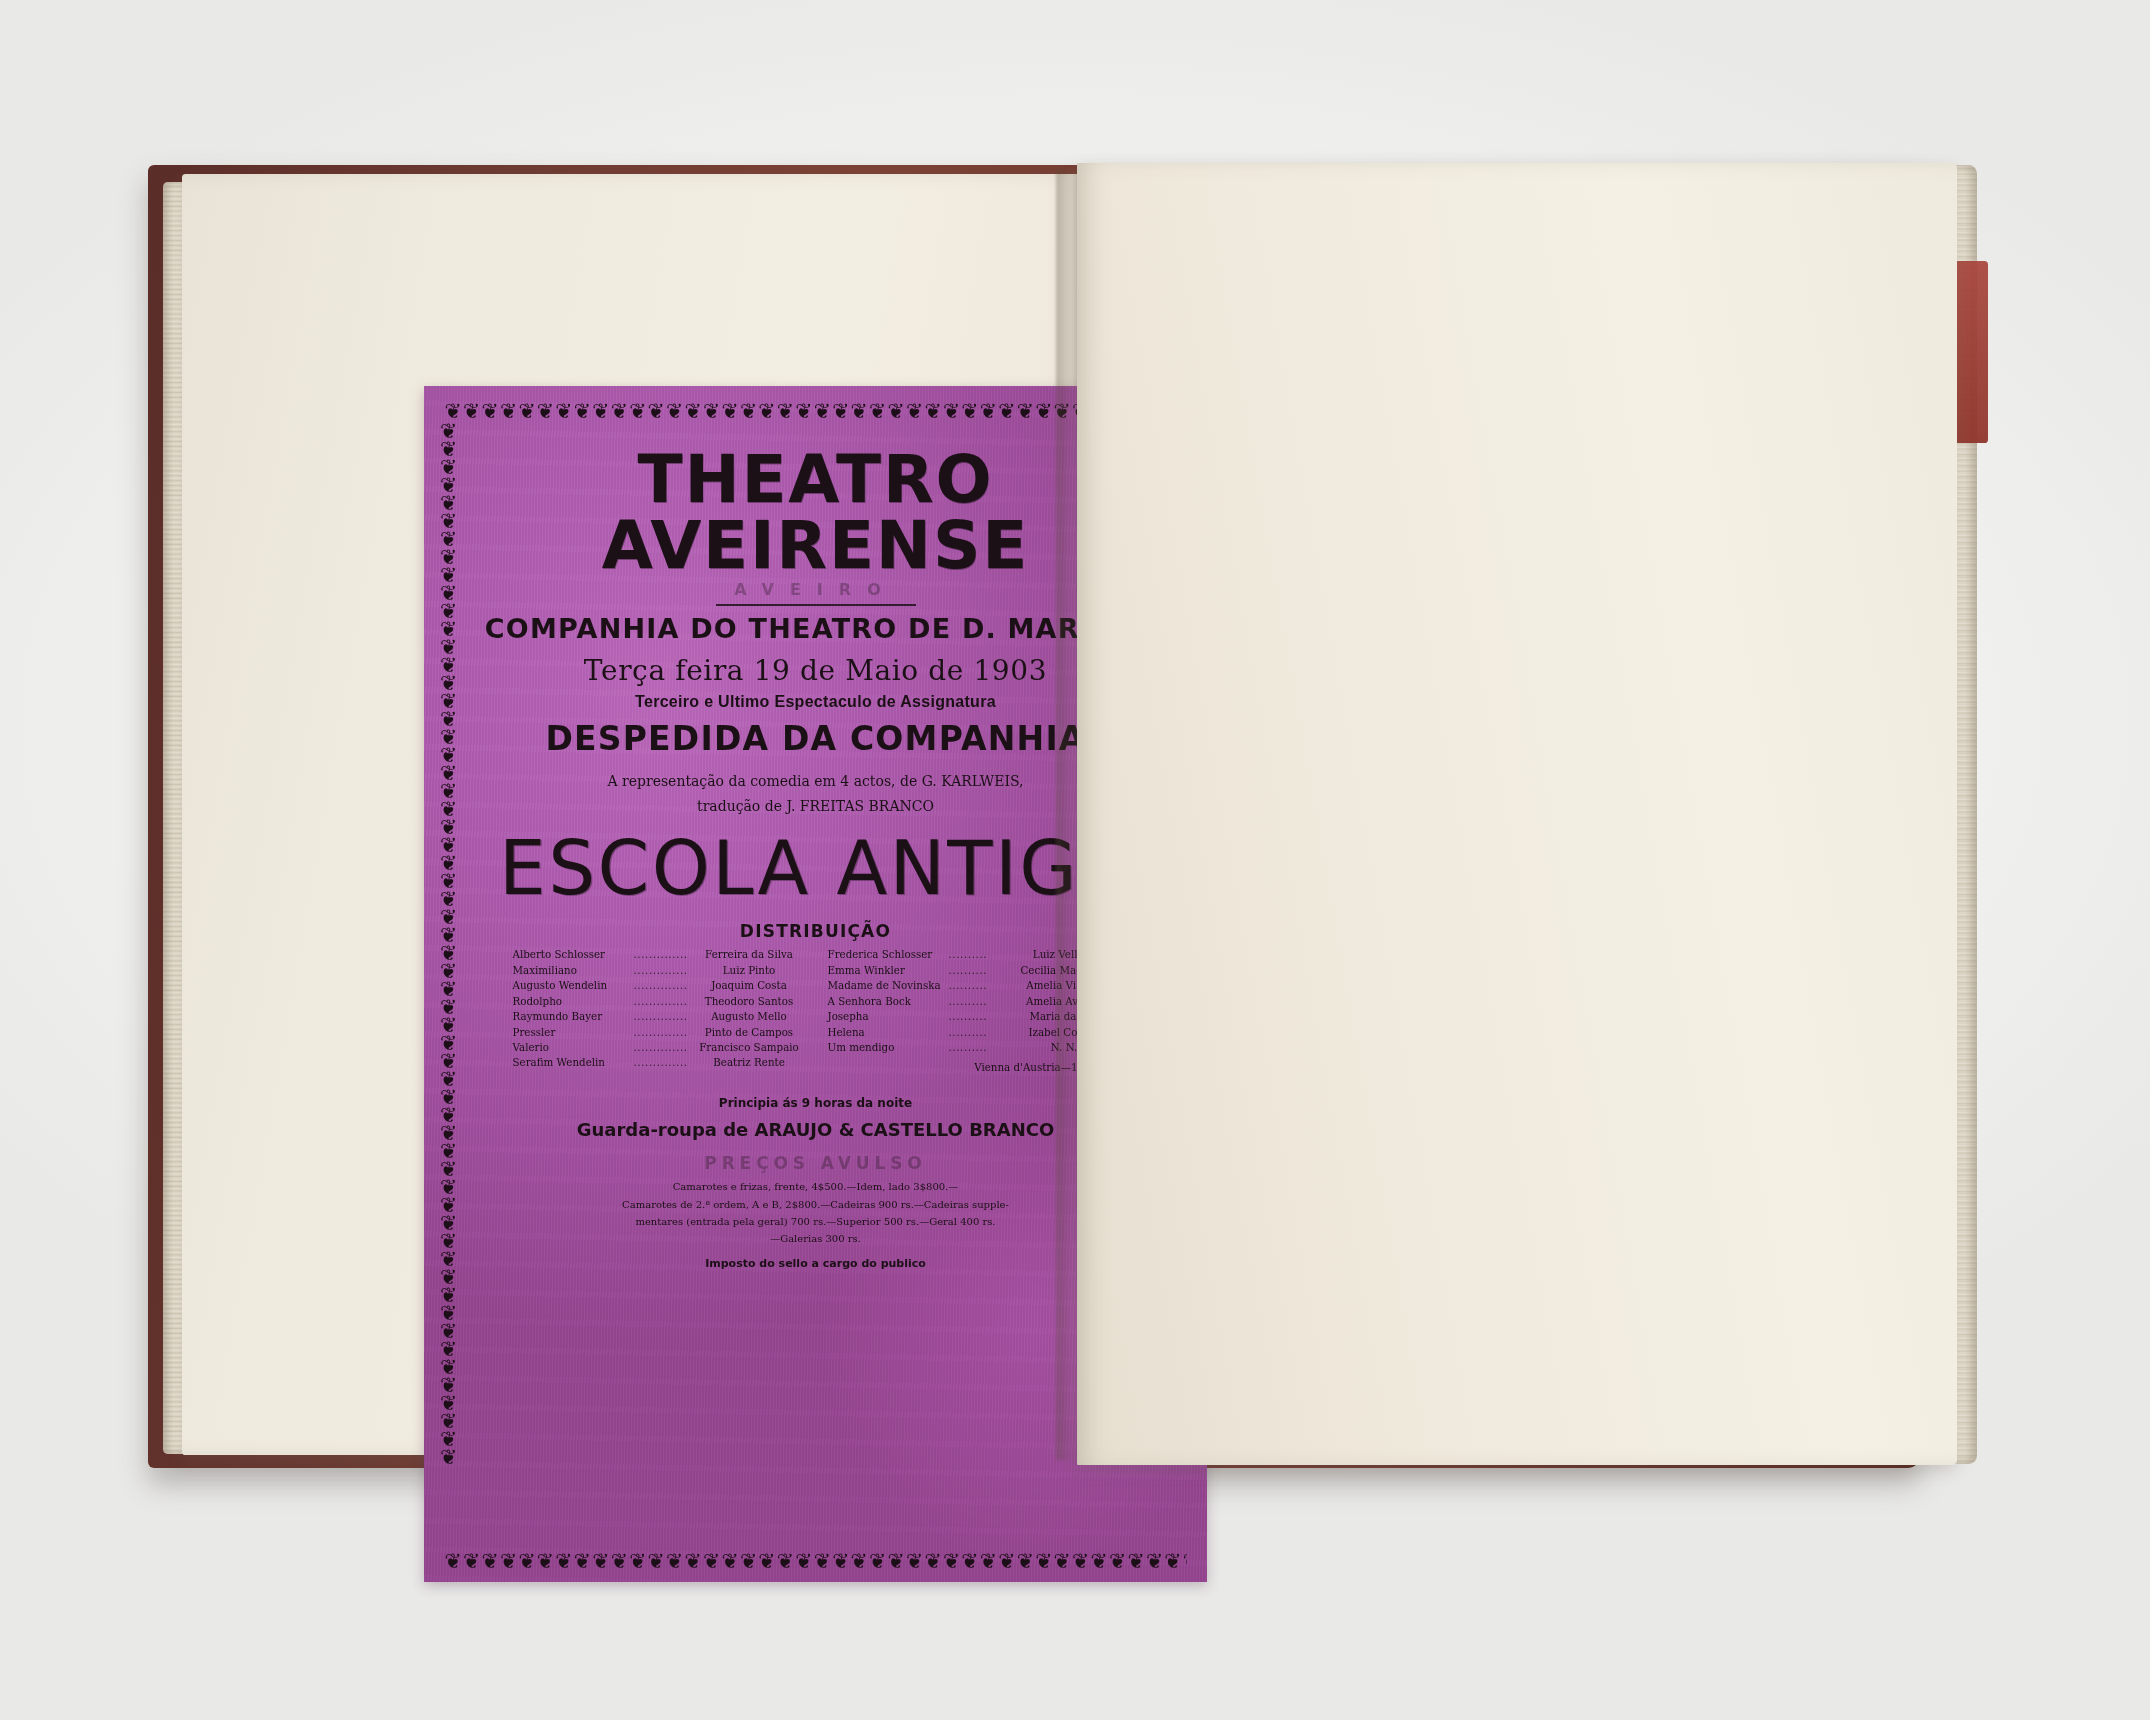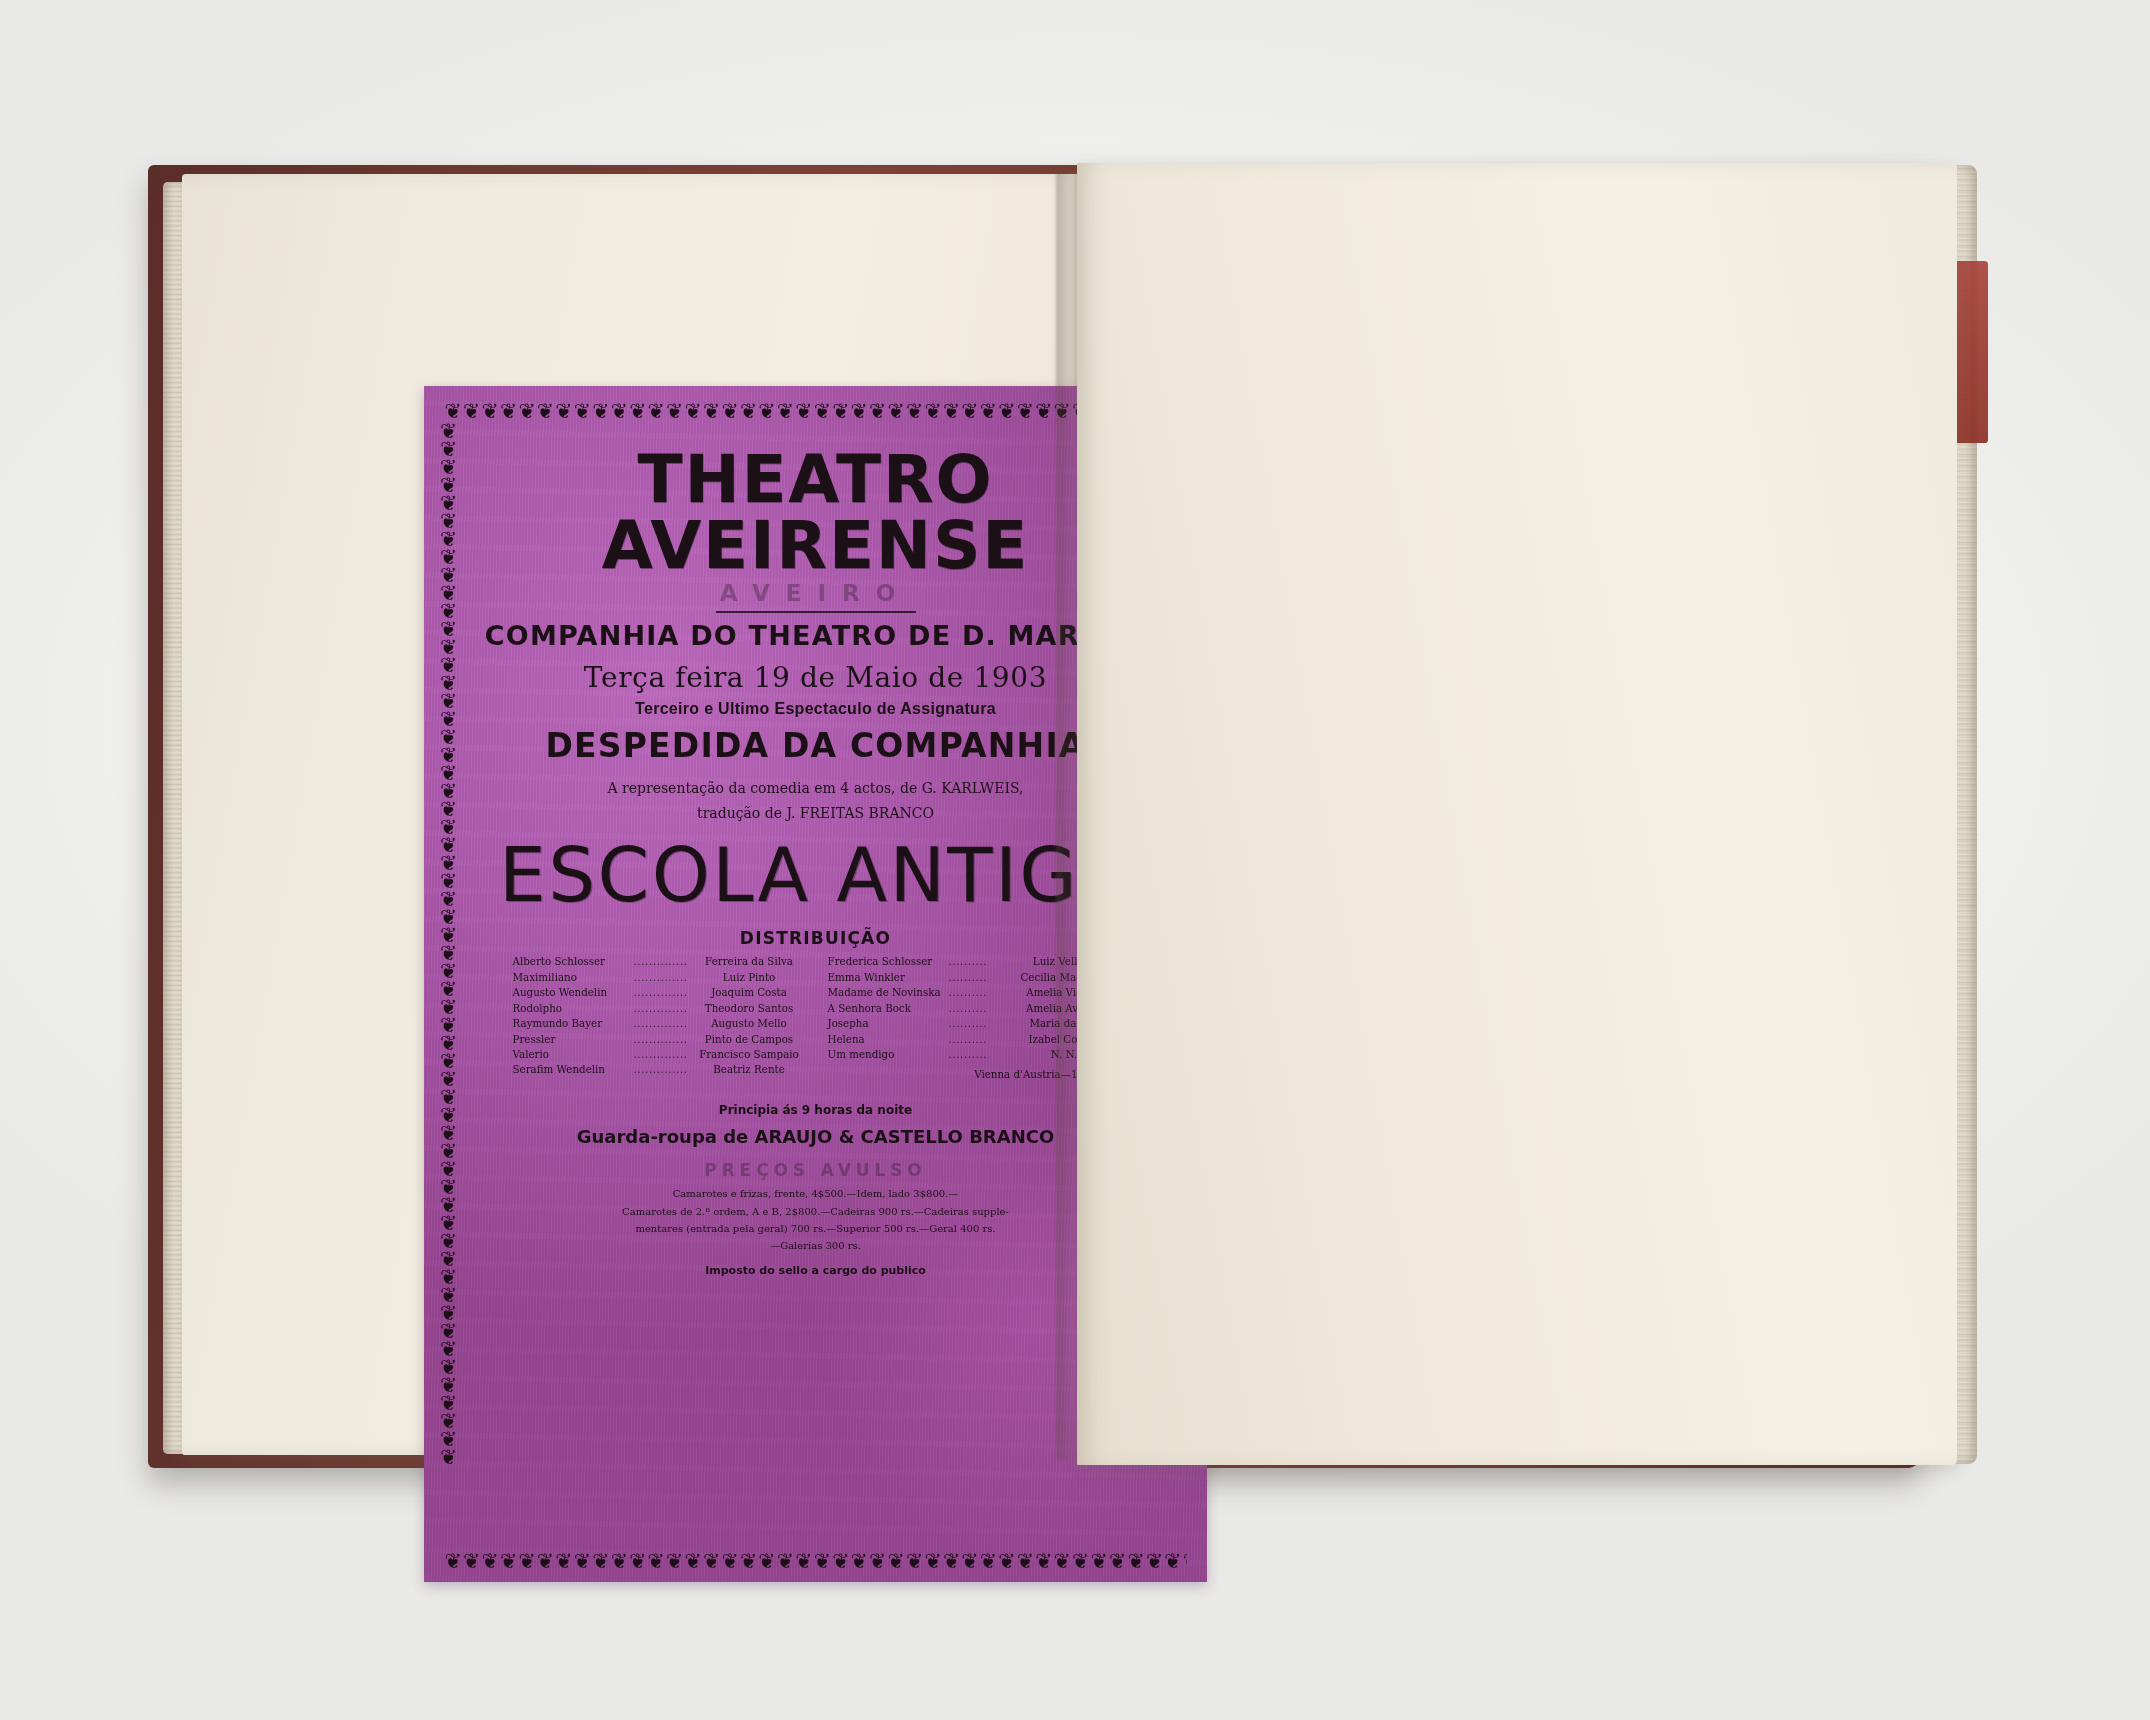--- a/index.html
+++ b/index.html
@@ -65,21 +65,21 @@
   .orn.top{left:20.6px;top:16px;width:742px;}
   .orn.bottom{left:20.6px;bottom:12px;width:742px;}
   .orn.left{left:16px;top:36px;width:28px;height:1123px;white-space:normal;word-break:break-all;}
   .orn.right{right:16px;top:36px;width:28px;height:1123px;white-space:normal;word-break:break-all;}
 
   .pbody{position:absolute;left:56px;top:56px;width:671px;text-align:center;}
 
   .t-aveirense{font-family:"DejaVu Sans",sans-serif;font-weight:bold;font-size:66px;
     letter-spacing:1.8px;line-height:1;margin:4.9px 0 0;
     text-shadow:0.6px 0.6px 0 rgba(0,0,0,.35);}
-  .t-aveiro{font-family:"DejaVu Sans",sans-serif;font-weight:bold;font-size:23px;
+  .t-aveiro{font-family:"DejaVu Sans",sans-serif;font-weight:bold;font-size:16px;
     letter-spacing:16px;opacity:.30;margin:1.2px 0 0;}
   .rule{height:1.8px;background:#20121b;margin:4.9px auto 7.3px;width:200px;opacity:.85;}
   .t-companhia{font-family:"DejaVu Sans",sans-serif;font-weight:bold;font-size:27px;
     letter-spacing:1.2px;margin:1.2px 0 9.7px;}
   .t-date{font-family:"DejaVu Serif",serif;font-size:28px;margin:8.5px 0 3.6px;letter-spacing:0.6px;}
   .t-terceiro{font-family:Liberation Sans, sans-serif;font-weight:bold;font-size:16px;margin:6px 0 8.5px;letter-spacing:0.3px;}
   .t-despedida{font-family:"DejaVu Sans",sans-serif;font-weight:bold;font-size:33px;
     letter-spacing:1.2px;margin:8.5px 0 13.4px;}
   .t-repr{font-family:"DejaVu Serif",serif;font-size:14px;line-height:1.35;margin:6px 0 3.6px;}
   .t-escola{font-family:"DejaVu Sans",sans-serif;font-weight:normal;font-size:74px;

